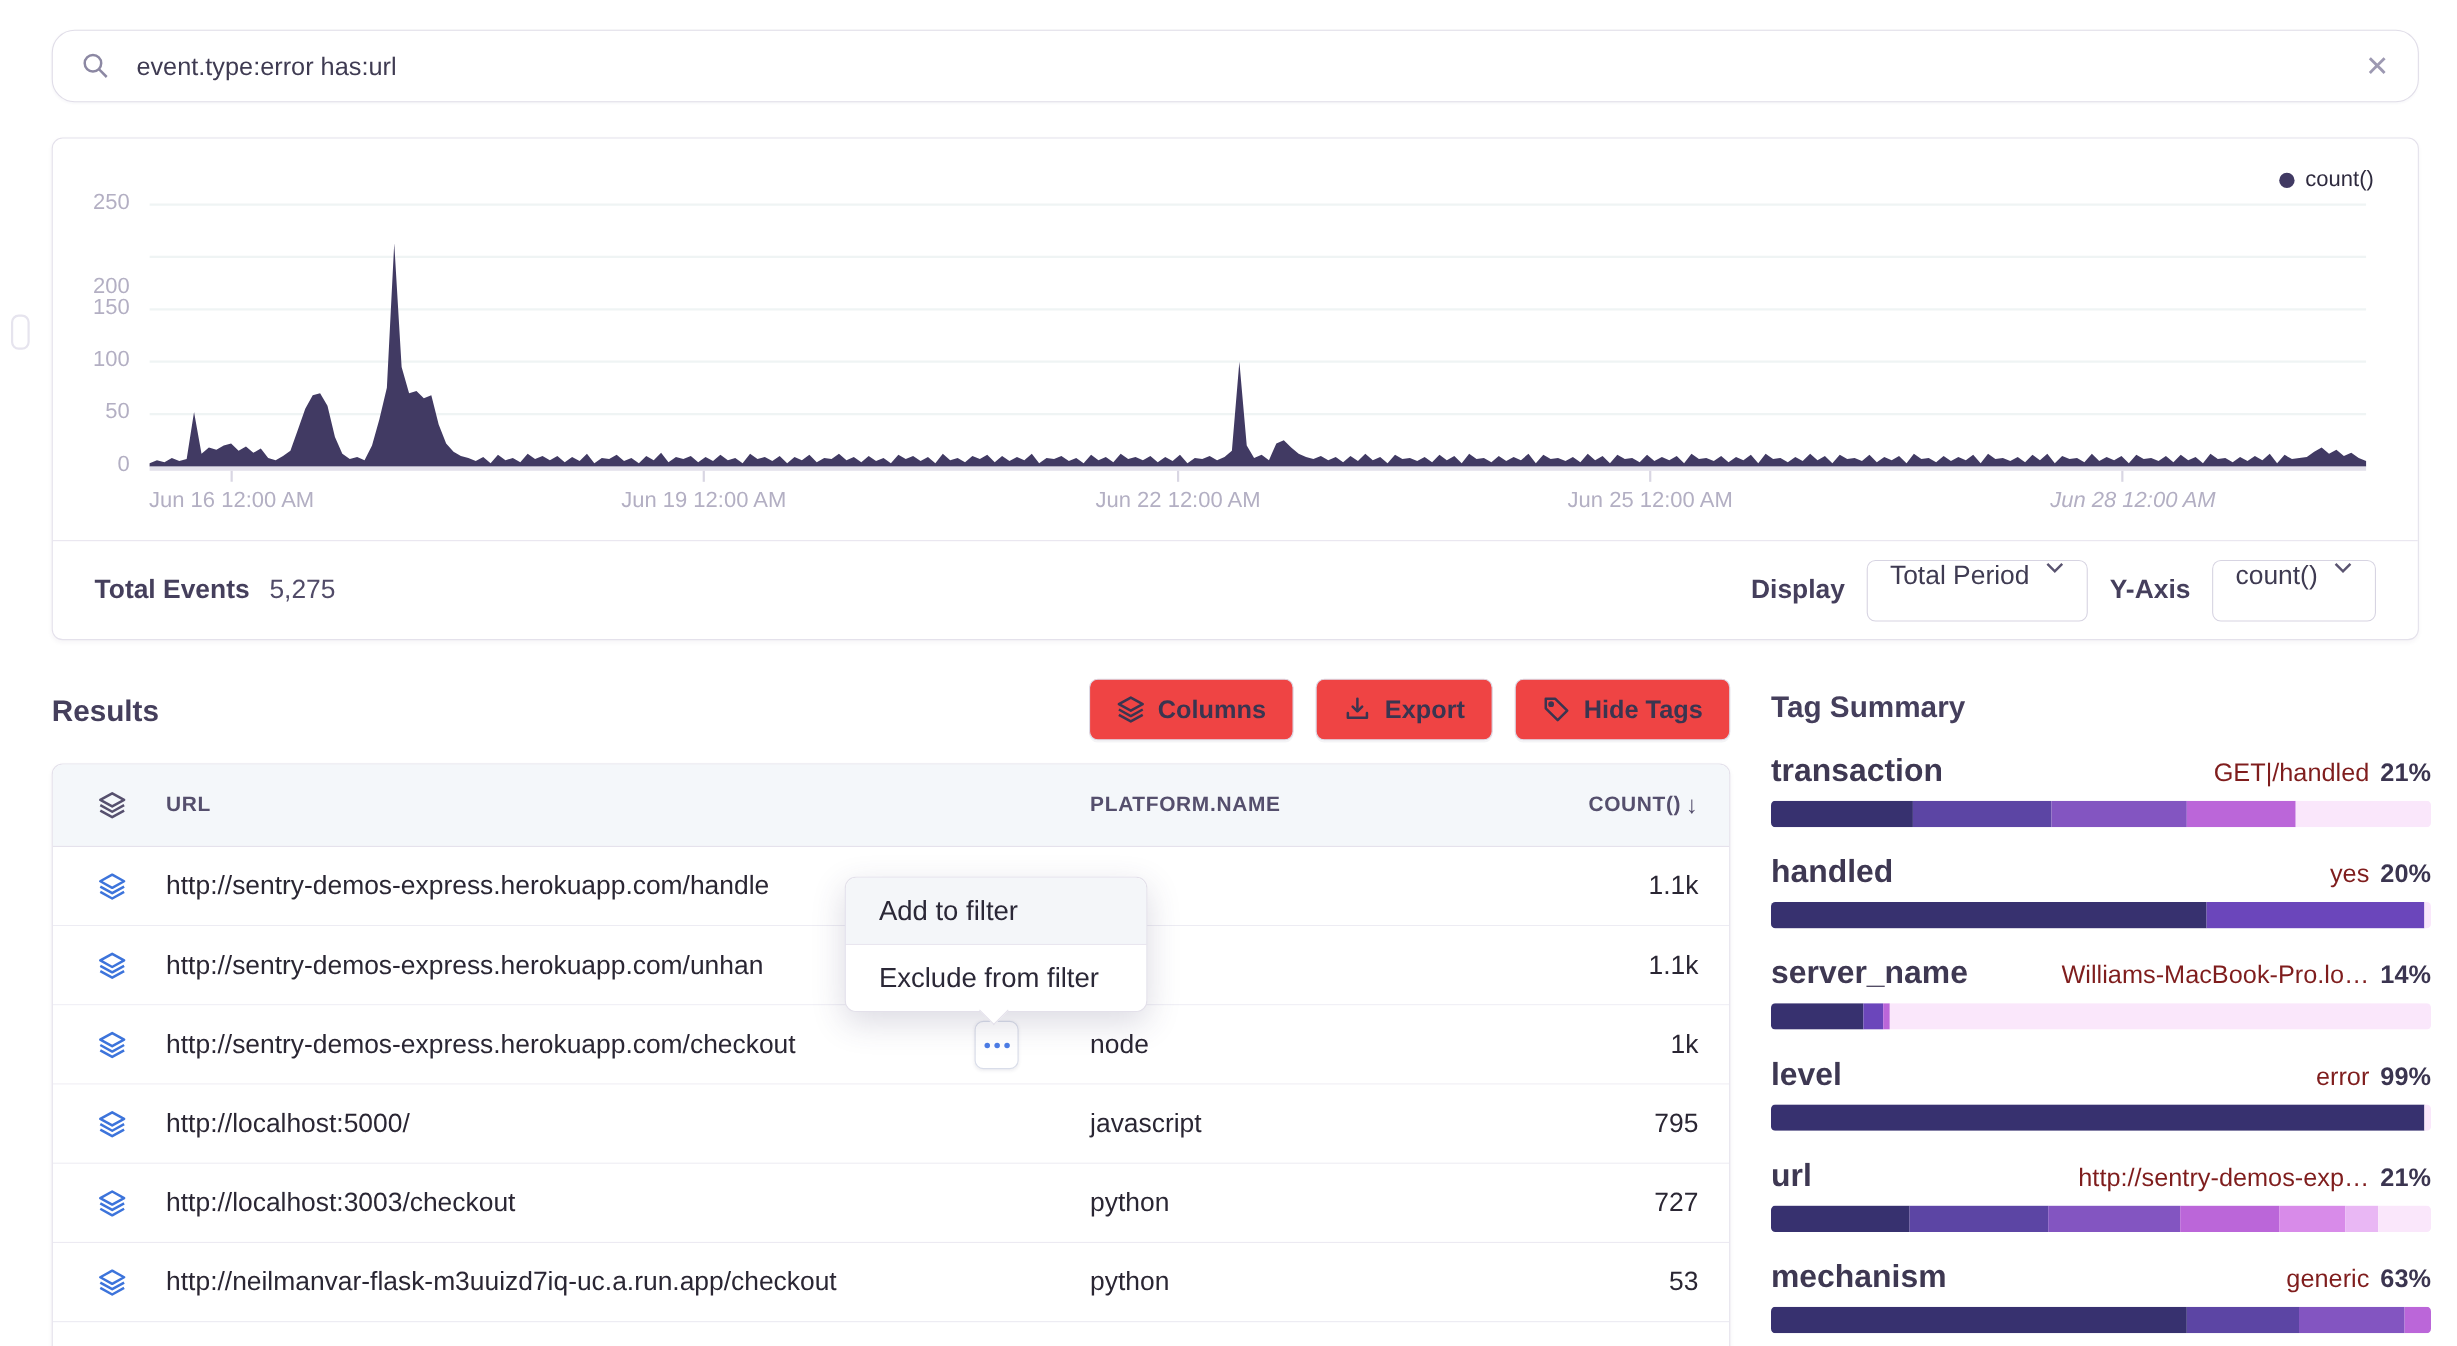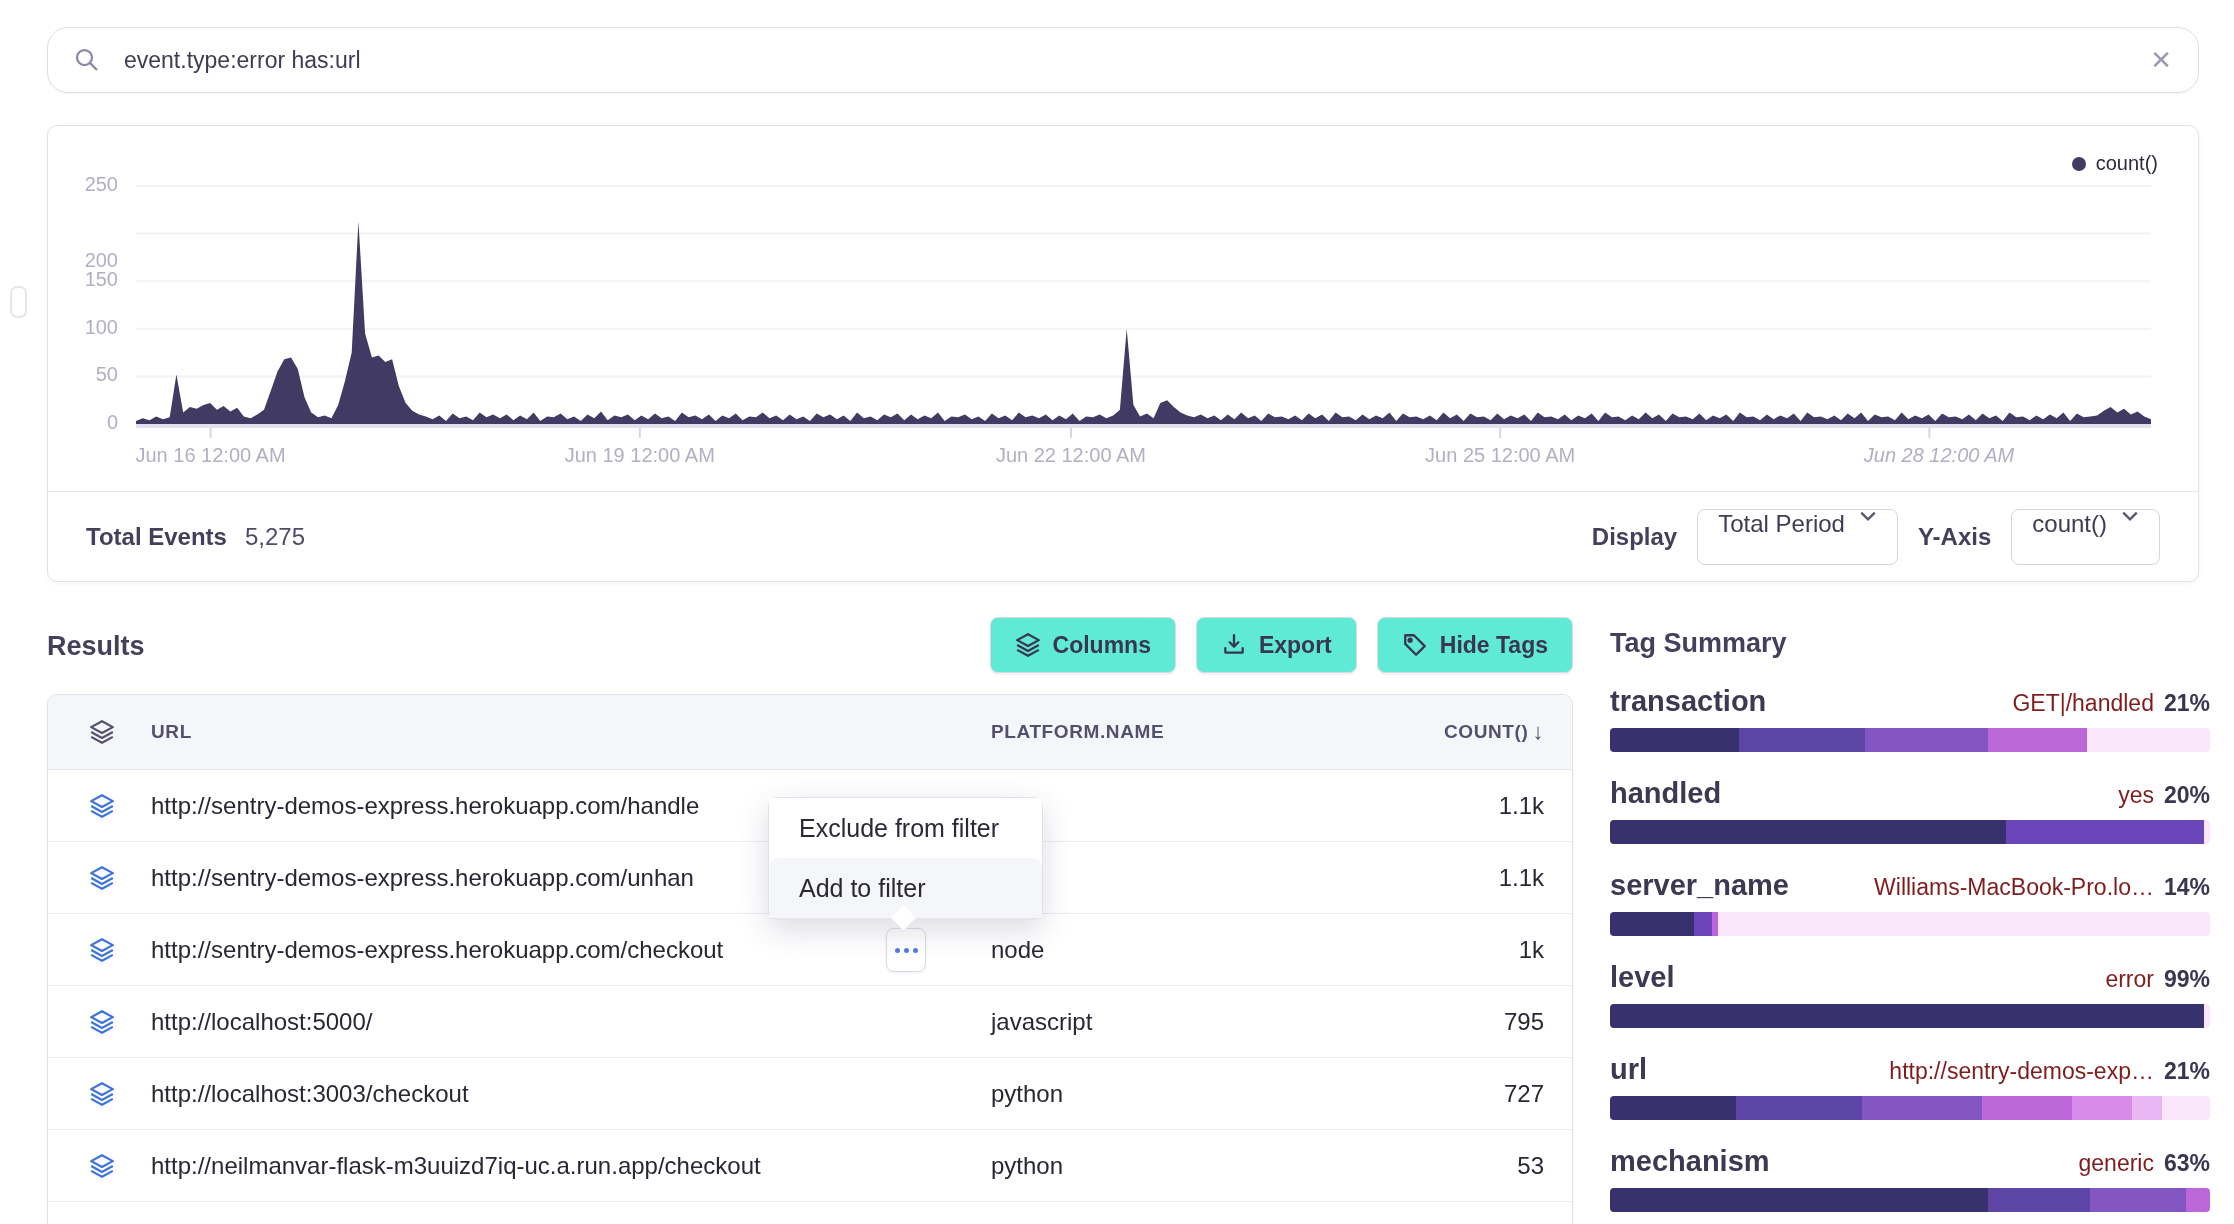--- a/index.html
+++ b/index.html
@@ -41,21 +41,21 @@
   .ctl-label{font-size:24px;font-weight:bold;color:#453F5C;}
   .dd{display:flex;gap:14px;height:56px;padding:0 20px;background:#fff;
     border:1px solid #D7D4E2;border-radius:8px;font:24px "Liberation Sans","DejaVu Sans",sans-serif;
     color:#3F3B52;cursor:pointer;}
   .dd svg{color:#5A5470;}
 
   
   .results-bar{position:absolute;left:47px;top:617px;width:1526px;height:58px;}
   .results-bar h2{margin:0;line-height:58px;font-size:27px;color:#453F5C;}
   .btns{position:absolute;right:0;top:0;display:flex;gap:20px;}
-  .btn{display:flex;align-items:center;gap:12px;height:56px;padding:0 24px;background:#5eead4;
+  .btn{display:flex;align-items:center;gap:12px;height:56px;padding:0 24px;background:#ef4444;
     border:1px solid #DCD9E5;border-radius:8px;box-shadow:0 2px 0 rgba(45,40,77,.05);
     font:bold 23px "Liberation Sans","DejaVu Sans",sans-serif;color:#3A3550;cursor:pointer;}
   .btn svg{color:#3A3550;}
 
   
   .rtable{position:absolute;left:47px;top:694px;width:1526px;height:540px;background:#fff;
     border:1px solid #E4E1EB;border-radius:10px;overflow:hidden;box-shadow:0 2px 4px rgba(43,34,81,.04);
     box-sizing:border-box;}
   .thead{height:75px;background:#F4F7FA;border-bottom:1px solid #E5E2EC;display:grid;
     grid-template-columns:62px 840px 430px 1fr;align-items:center;padding-left:41px;box-sizing:border-box;}
@@ -297,22 +297,22 @@
         </span>
       <span class="url">http://neilmanvar-flask-m3uuizd7iq-uc.a.run.app/checkout</span>
       <span>python</span>
       <span class="cnt">53</span>
     </div>
 
     <div class="partial"></div>
   </div>
 
   <div class="menu">
+    <div class="mi hl">Add to filter</div>
     <div class="mi">Exclude from filter</div>
-    <div class="mi hl">Add to filter</div>
     <div class="caret"></div>
   </div>
 
   <div class="tags">
     <h2>Tag Summary</h2>
 
     <div class="tentry">
       <div class="trowhead">
           <span class="tlabel">transaction</span>
           <span class="tval">GET|/handled</span>

